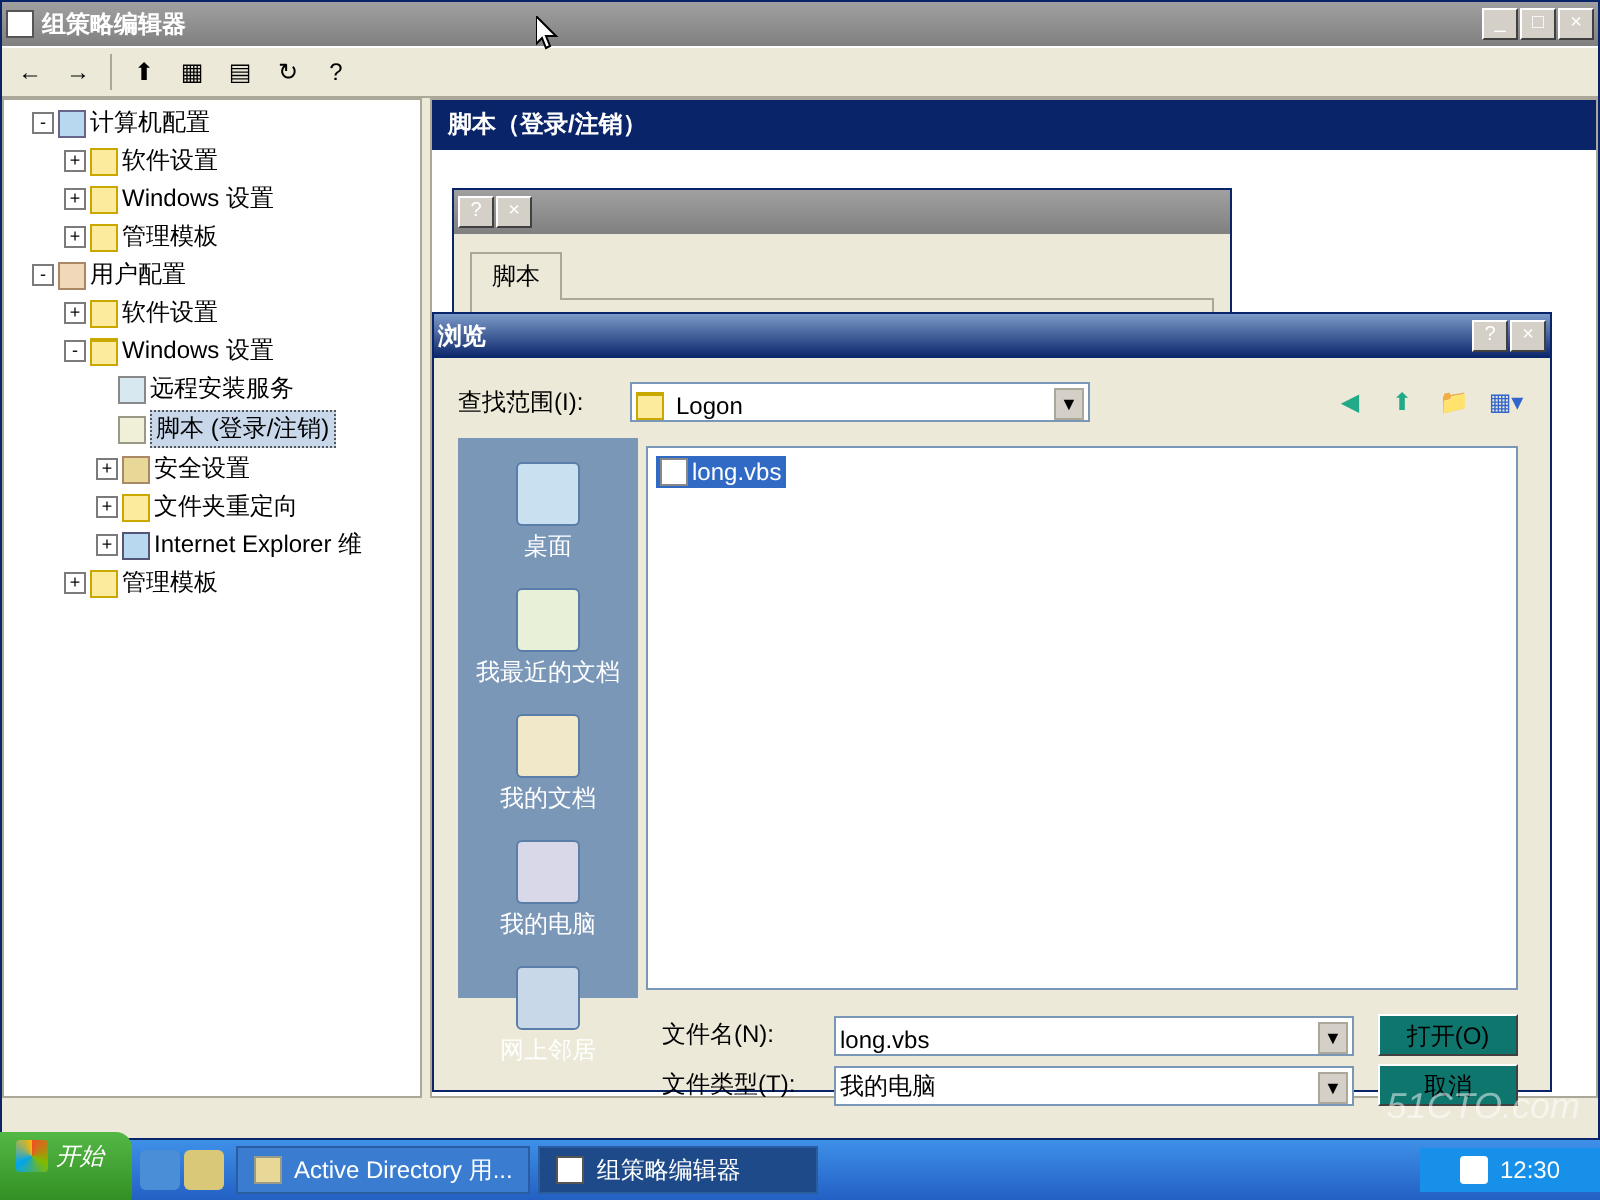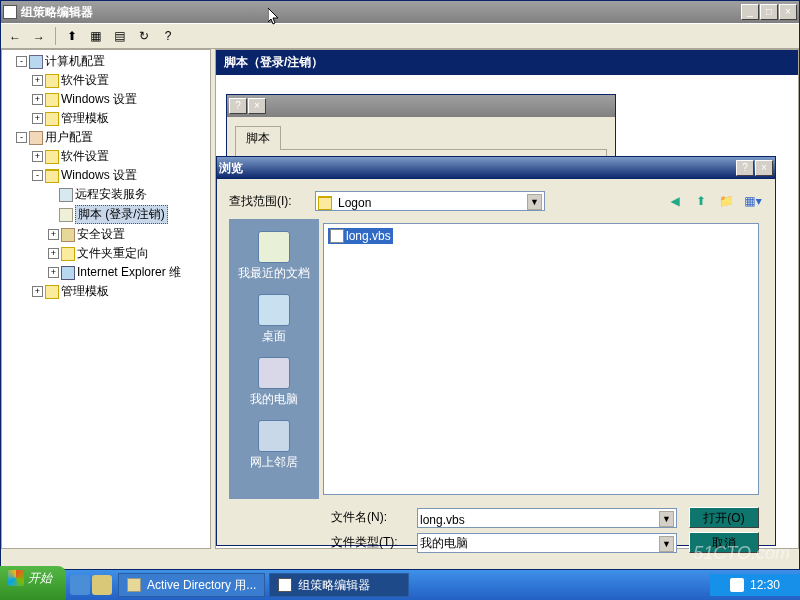--- a/index.html
+++ b/index.html
@@ -174,22 +174,23 @@
       <div style="flex:1;display:flex;justify-content:flex-end;gap:6px;padding-left:10px">
         <div class="tbtn" style="color:#2a8">◀</div>
         <div class="tbtn" style="color:#2a8">⬆</div>
         <div class="tbtn">📁</div>
         <div class="tbtn" style="color:#36c">▦▾</div>
       </div>
     </div>
   </div>
   <div style="display:flex;height:280px;padding:0 12px">
     <div class="places">
+      <div class="place"><div class="place-icon" style="background:#c8e0f0"></div><span>桌面</span></div>
       <div class="place"><div class="place-icon" style="background:#e8f0d8"></div><span>我最近的文档</span></div>
-      <div class="place"><div class="place-icon" style="background:#c8e0f0"></div><span>桌面</span></div>
+      <div class="place"><div class="place-icon" style="background:#f0e8c8"></div><span>我的文档</span></div>
       <div class="place"><div class="place-icon" style="background:#d8d8e8"></div><span>我的电脑</span></div>
       <div class="place"><div class="place-icon" style="background:#c8d8e8"></div><span>网上邻居</span></div>
     </div>
     <div class="filelist">
       <div class="file-item file-sel">
         <span class="tree-icon" style="background:#fff;border:1px solid #888"></span>
         <span>long.vbs</span>
       </div>
     </div>
   </div>

